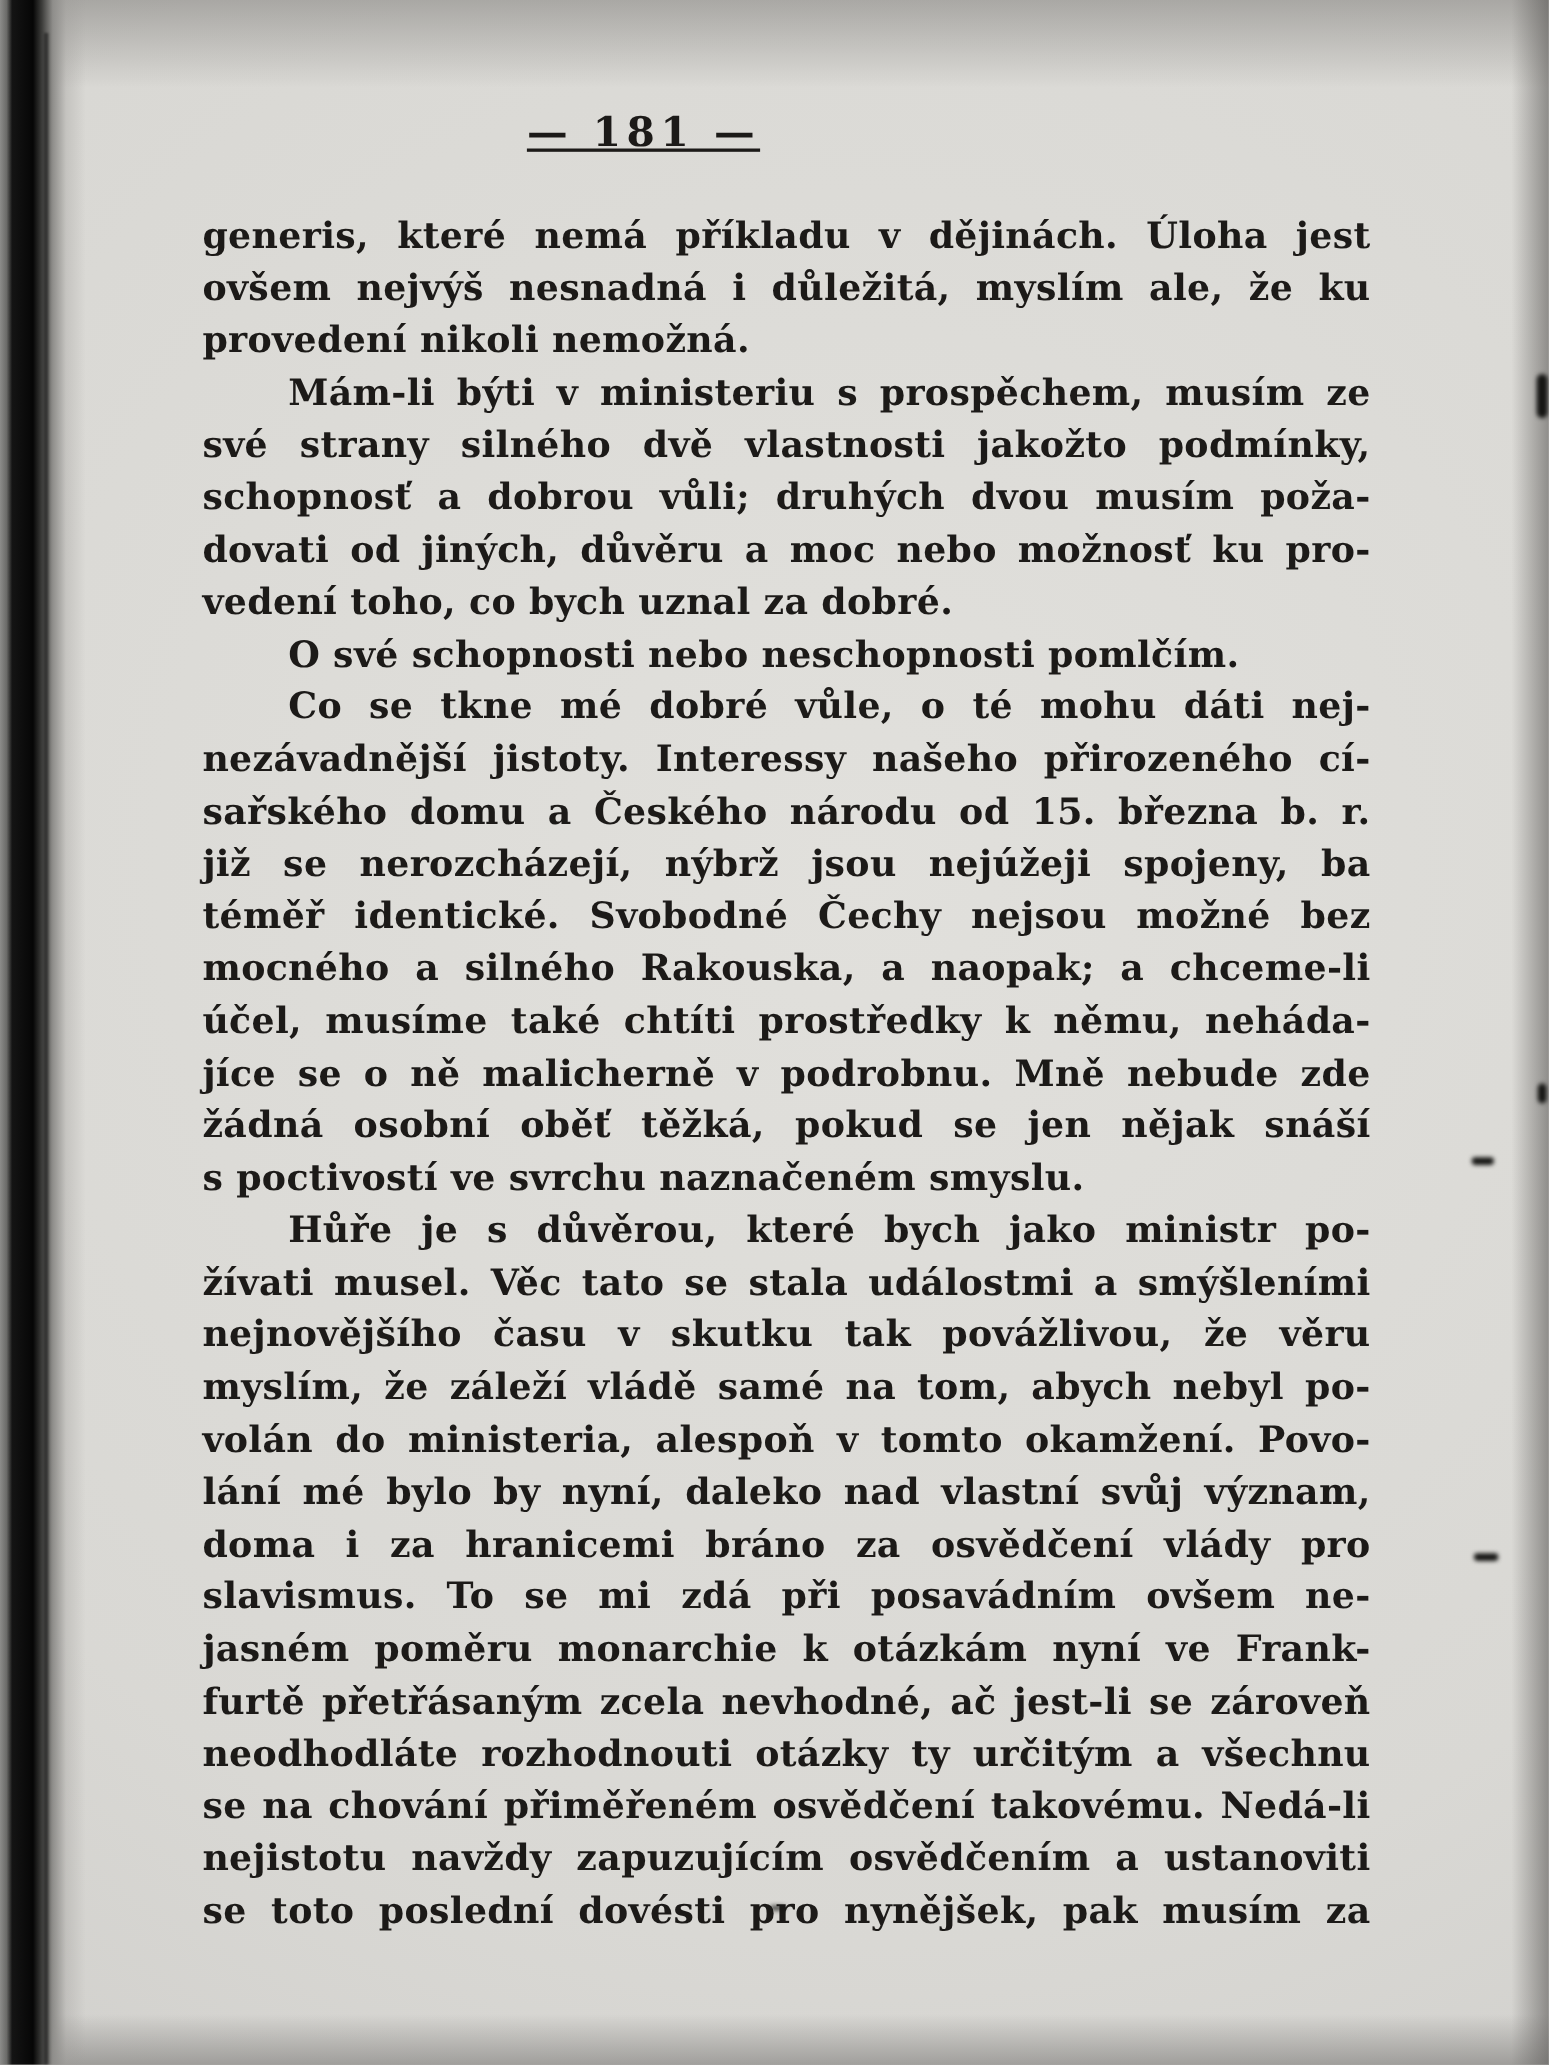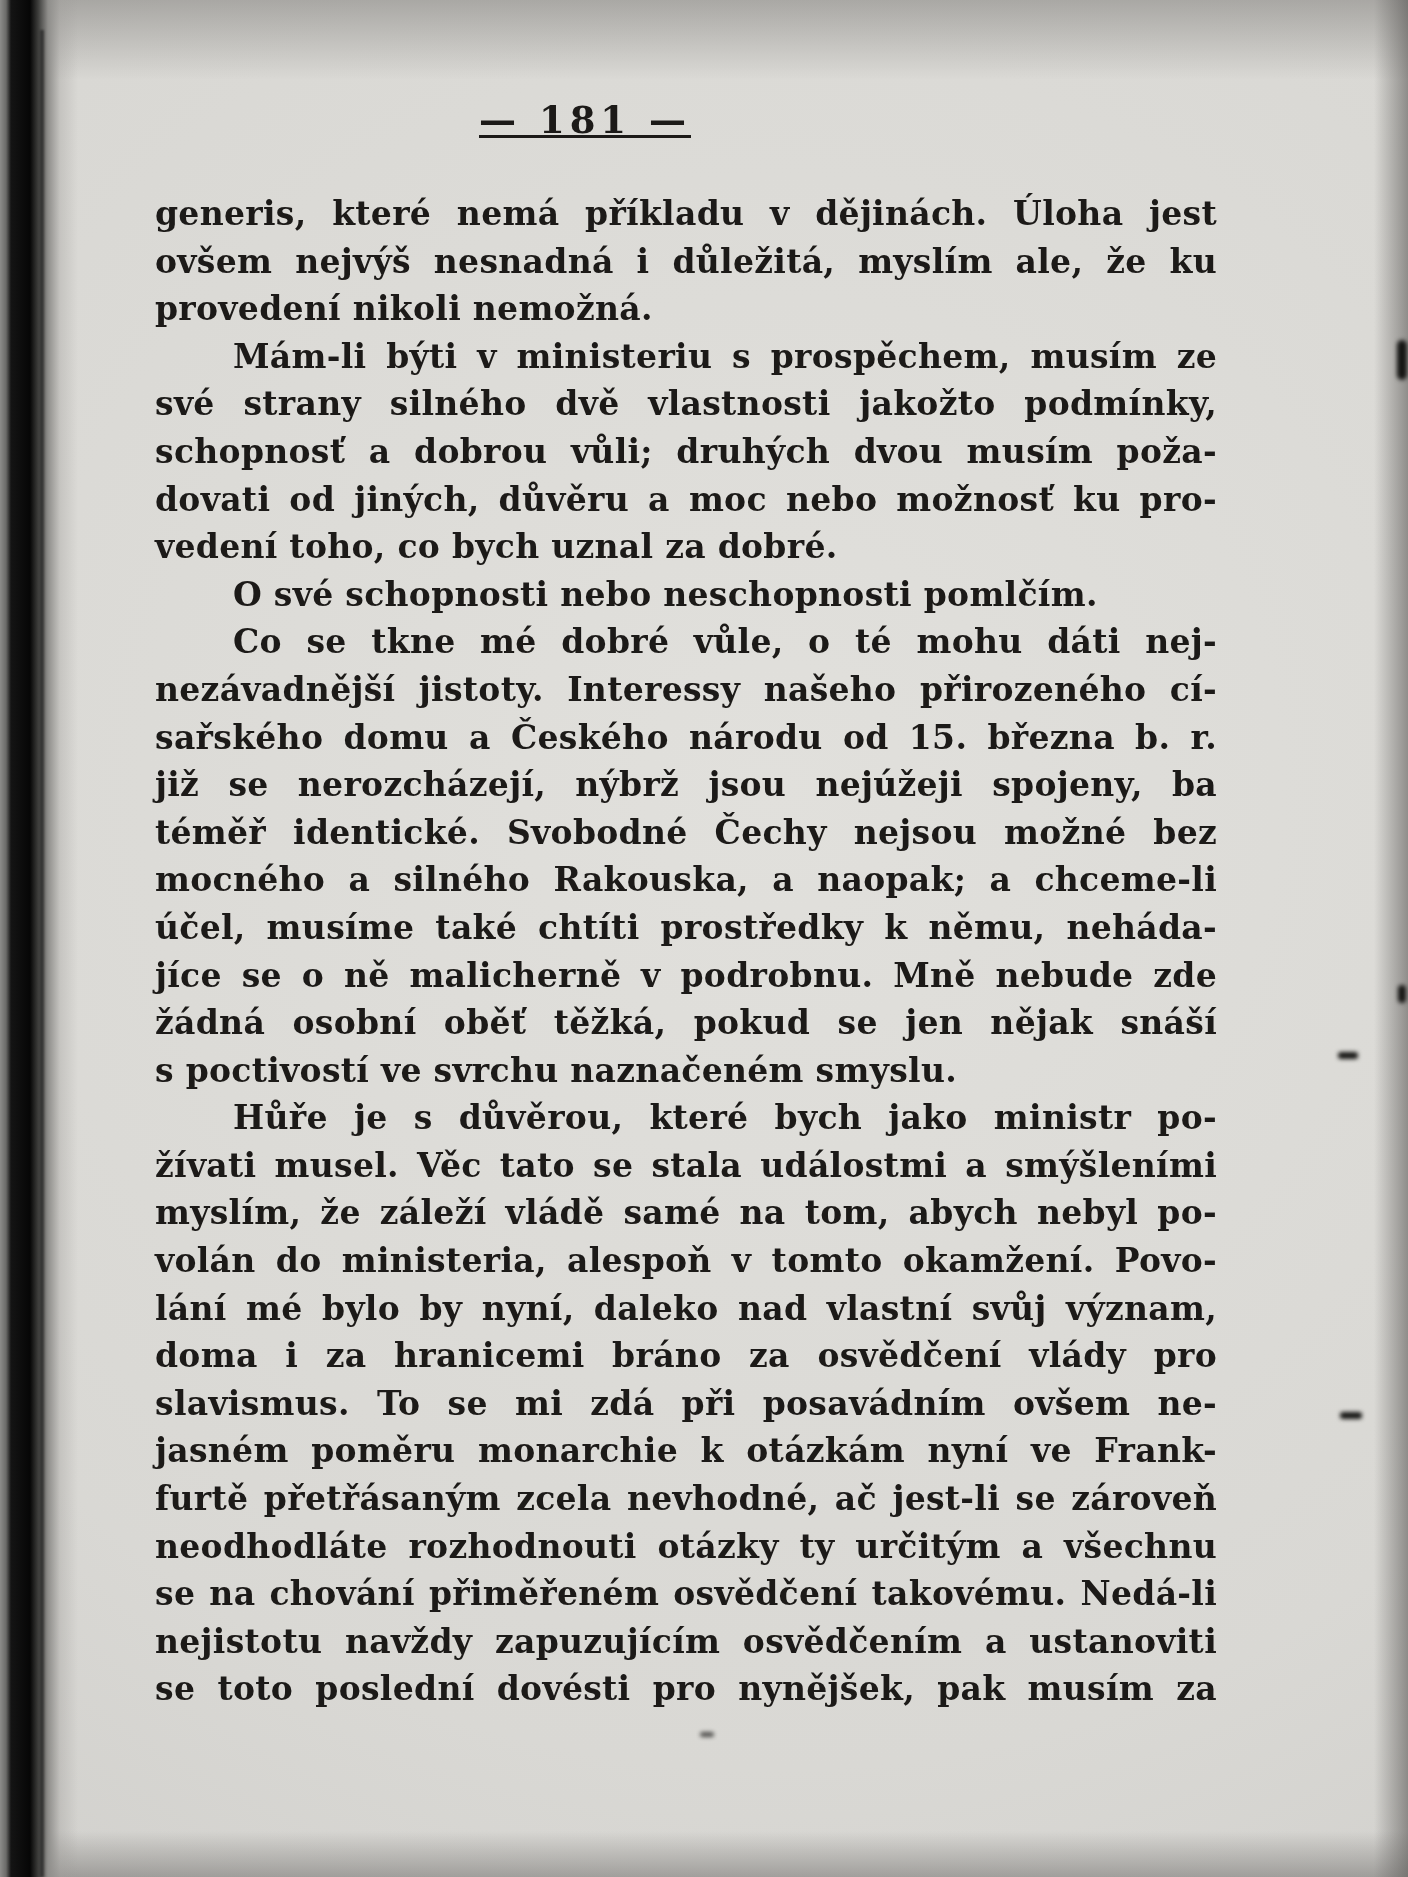--- a/index.html
+++ b/index.html
@@ -75,21 +75,21 @@
     text-align: center;
     font-size: 37px;
     font-weight: 700;
     letter-spacing: 5px;
     color: var(--ink, #1c1a18);
     text-decoration: underline;
   }
   .text-block {
     position: absolute;
     top: 190px;
-    left: 155px;
+    left: 184px;
     width: 1062px;
     font-size: 33px;
     font-weight: 700;
     color: var(--ink, #1c1a18);
     letter-spacing: 0.3px;
   }
   .para .line {
     line-height: 47.6px;
     text-align: justify;
     text-align-last: justify;
@@ -149,20 +149,21 @@
         <div class="line">téměř identické. Svobodné Čechy nejsou možné bez</div>
         <div class="line">mocného a silného Rakouska, a naopak; a chceme-li</div>
         <div class="line">účel, musíme také chtíti prostředky k němu, neháda-</div>
         <div class="line">jíce se o ně malicherně v podrobnu. Mně nebude zde</div>
         <div class="line">žádná osobní oběť těžká, pokud se jen nějak snáší</div>
         <div class="line last">s poctivostí ve svrchu naznačeném smyslu.</div>
       </div>
       <div class="para indent">
         <div class="line">Hůře je s důvěrou, které bych jako ministr po-</div>
         <div class="line">žívati musel. Věc tato se stala událostmi a smýšleními</div>
+        <div class="line">nejnovějšího času v skutku tak povážlivou, že věru</div>
         <div class="line">myslím, že záleží vládě samé na tom, abych nebyl po-</div>
         <div class="line">volán do ministeria, alespoň v tomto okamžení. Povo-</div>
         <div class="line">lání mé bylo by nyní, daleko nad vlastní svůj význam,</div>
         <div class="line">doma i za hranicemi bráno za osvědčení vlády pro</div>
         <div class="line">slavismus. To se mi zdá při posavádním ovšem ne-</div>
         <div class="line">jasném poměru monarchie k otázkám nyní ve Frank-</div>
         <div class="line">furtě přetřásaným zcela nevhodné, ač jest-li se zároveň</div>
         <div class="line">neodhodláte rozhodnouti otázky ty určitým a všechnu</div>
         <div class="line">se na chování přiměřeném osvědčení takovému. Nedá-li</div>
         <div class="line">nejistotu navždy zapuzujícím osvědčením a ustanoviti</div>

